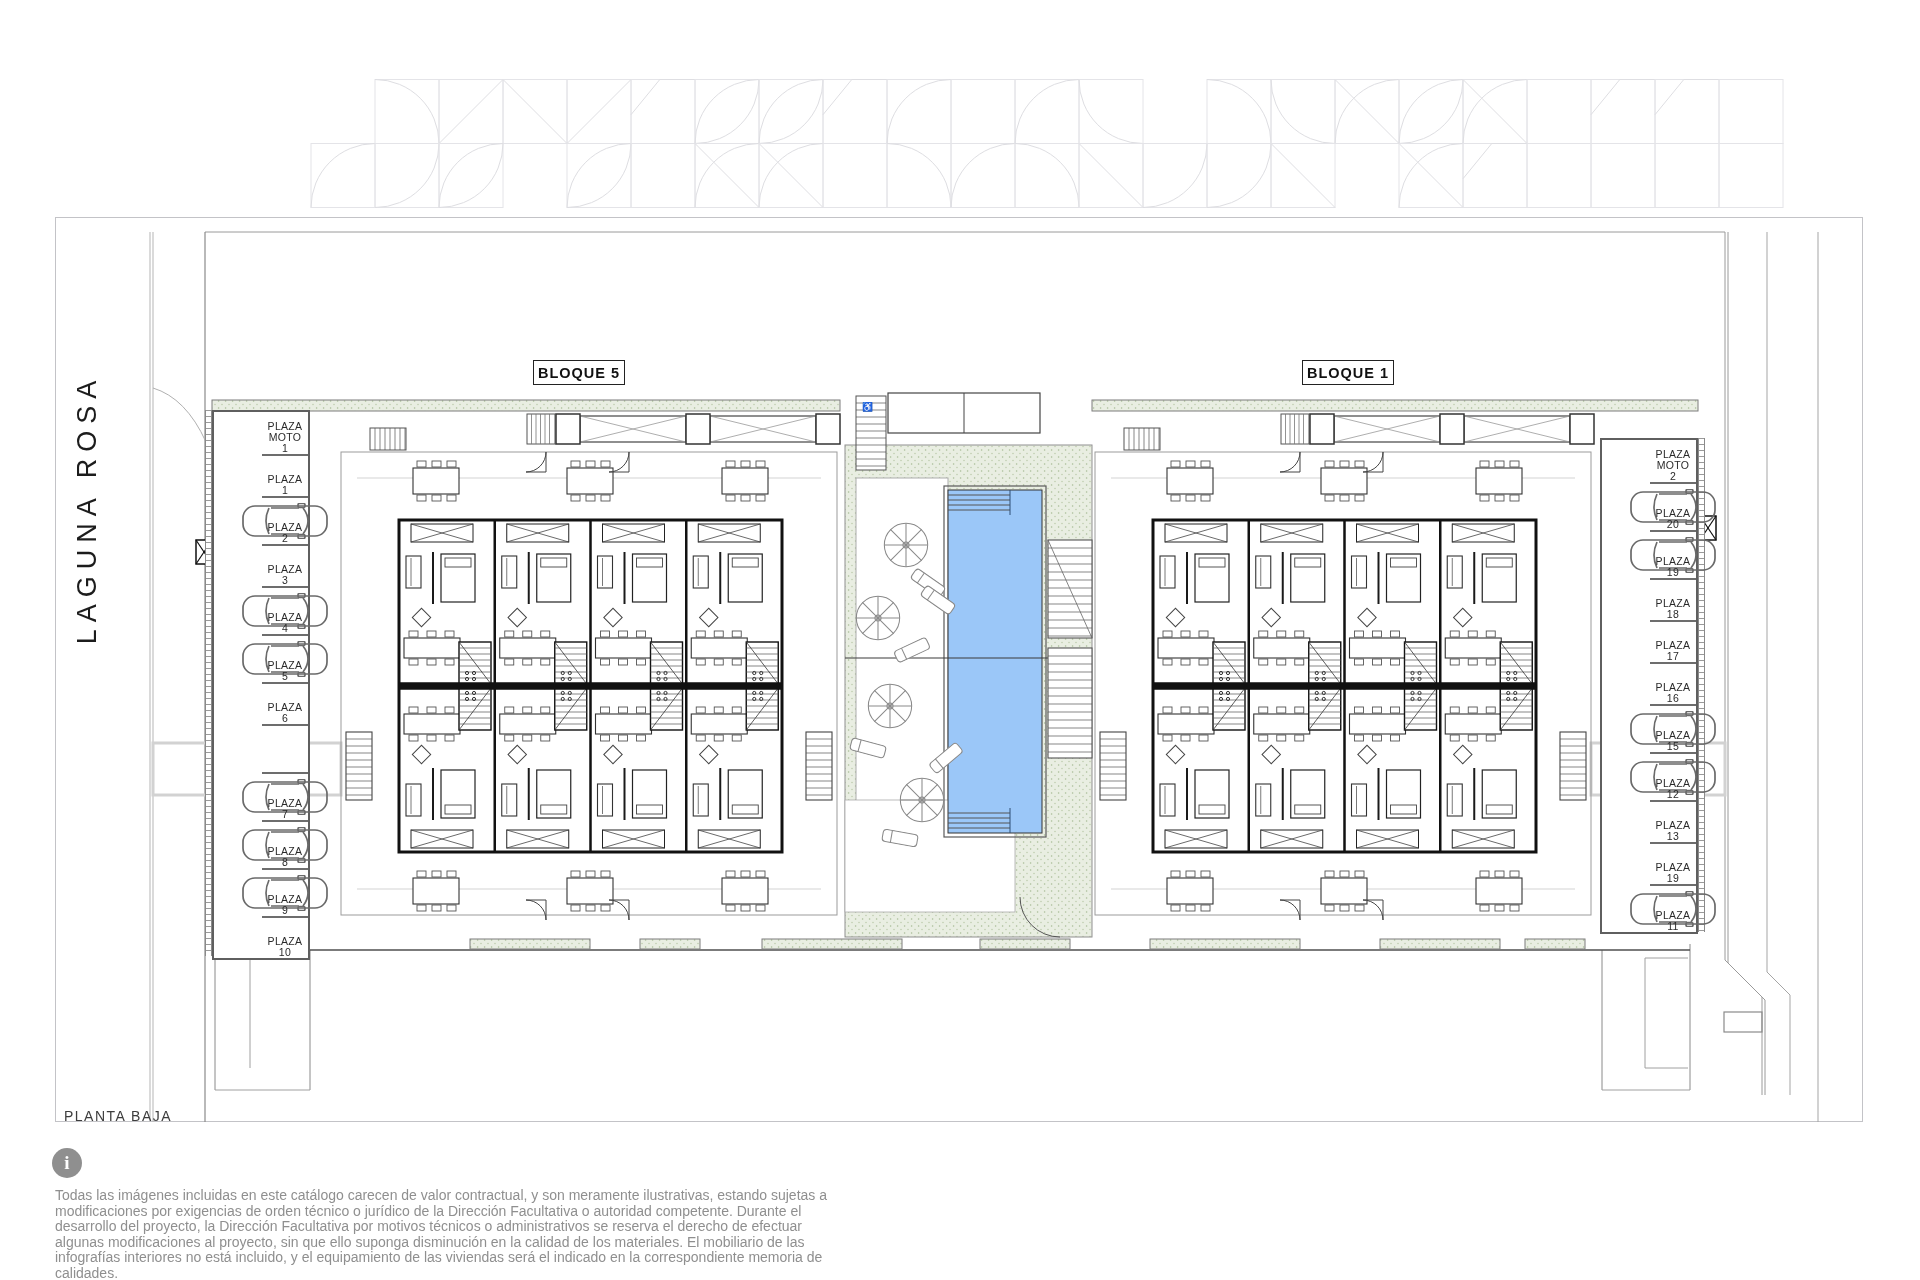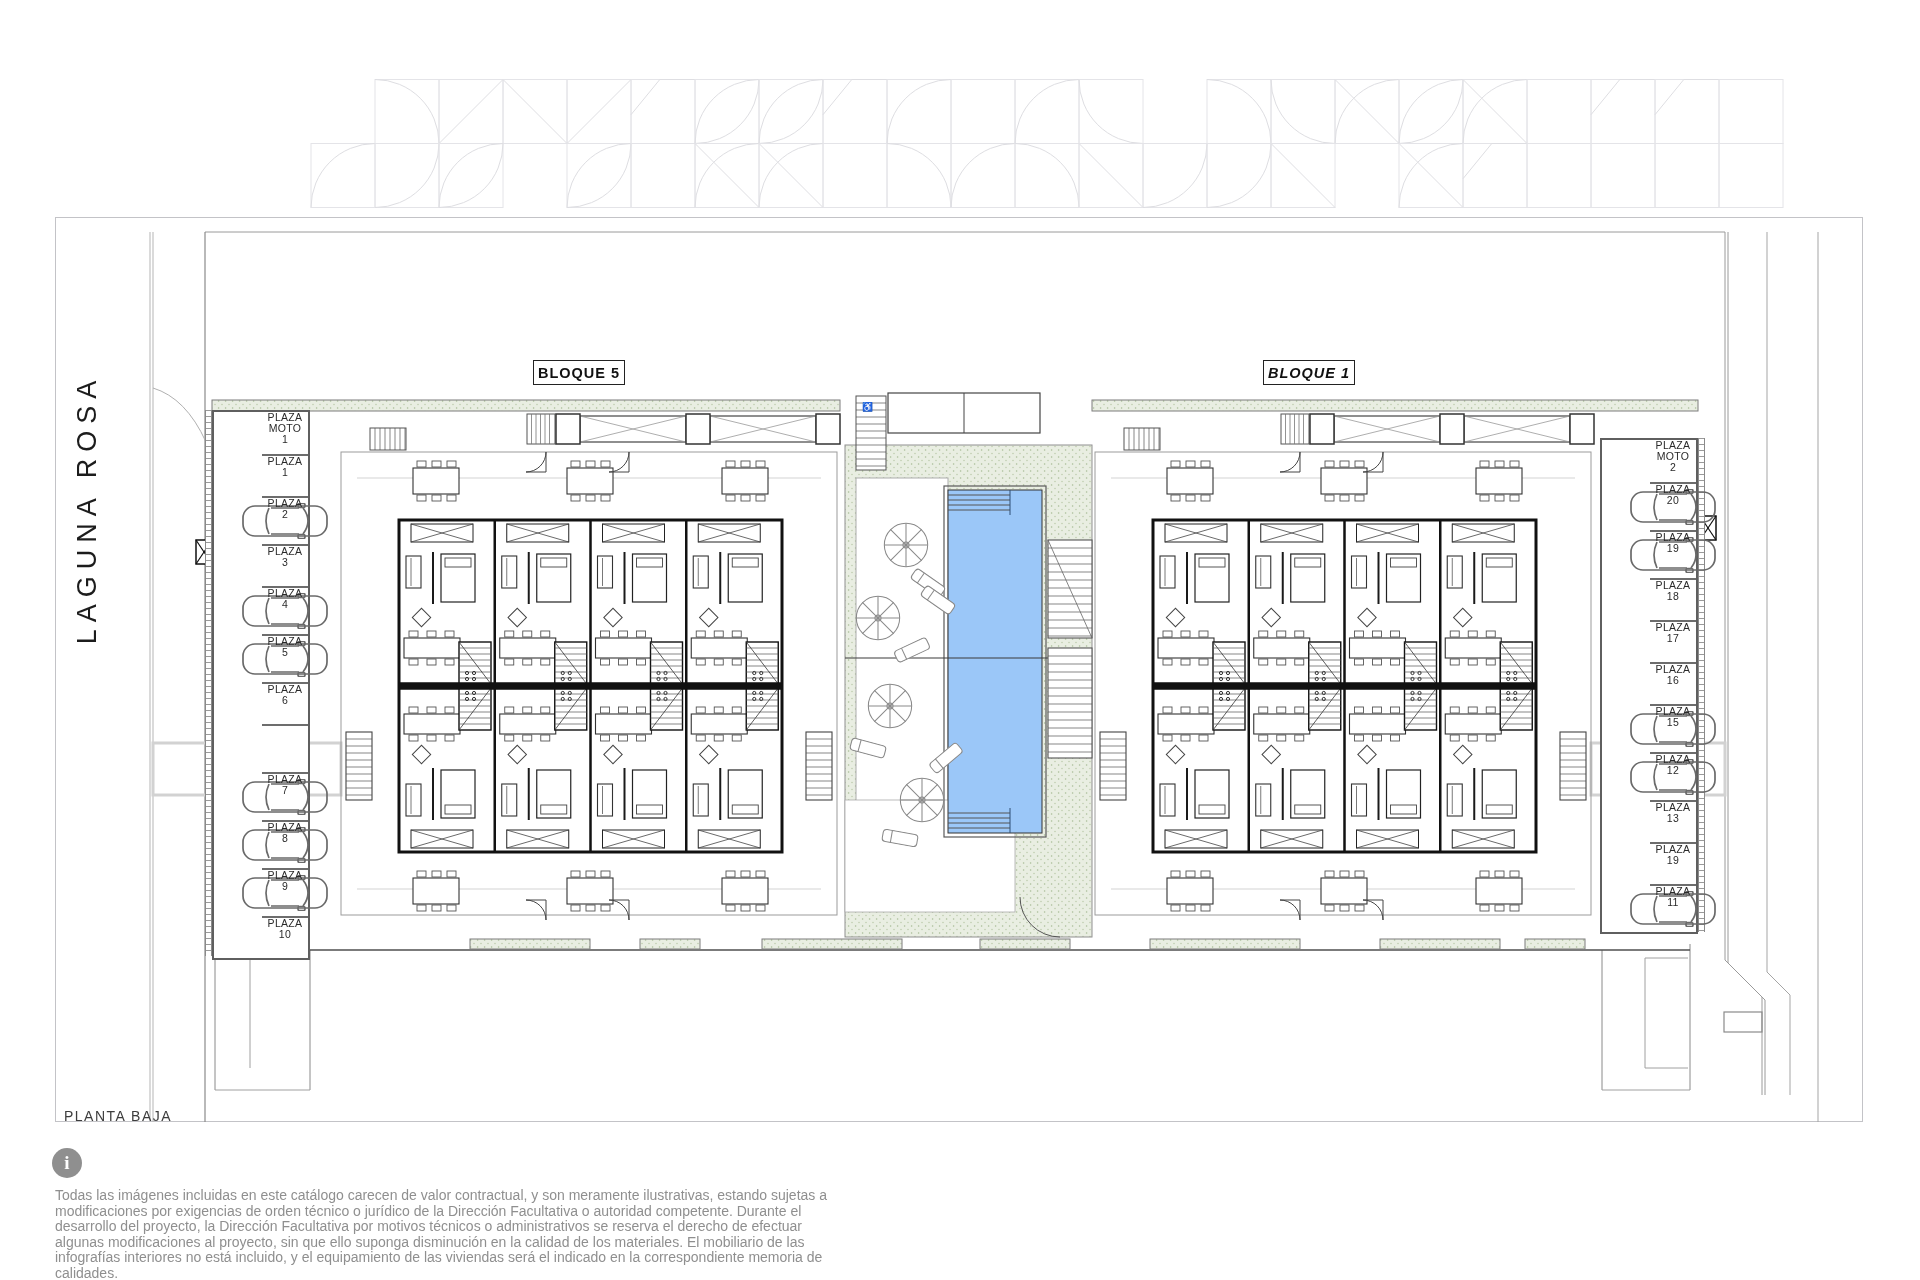--- a/index.html
+++ b/index.html
@@ -9,31 +9,31 @@
   .abs{position:absolute}
   #frame{position:absolute;left:55px;top:217px;width:1808px;height:905px;
          border:1px solid #c3c3c7;box-sizing:border-box;}
   #street-name{position:absolute;left:-72px;top:493px;width:320px;height:32px;
     transform:rotate(-90deg);text-align:center;font-size:27px;letter-spacing:7px;
     color:#1c1c1c;font-weight:400;white-space:nowrap;}
   .bloque{position:absolute;width:92px;height:25px;border:1.5px solid #222;background:#fff;
     display:flex;align-items:center;justify-content:center;font-size:14.5px;font-weight:600;
     letter-spacing:1px;color:#111;box-sizing:border-box;}
   #bloque2{left:533px;top:360px;}
-  #bloque1{left:1263px;top:360px;font-style:italic;}
+  #bloque1{left:1302px;top:360px;}
   #planta-label{position:absolute;left:64px;top:1096px;font-size:14px;letter-spacing:1.5px;
     color:#3d3d3d;font-weight:500;margin-top:12px;}
   #info-icon{position:absolute;left:52px;top:1148px;width:30px;height:30px;border-radius:50%;
     background:#8f8f8f;color:#fff;display:flex;align-items:center;justify-content:center;
     font-size:19px;font-weight:700;font-family:"Liberation Serif",serif;}
   #disclaimer{position:absolute;left:55px;top:1188px;width:772px;font-size:14px;
     line-height:15.5px;color:#8f8f8f;}
   .pcol{position:absolute;width:98px;border:2px solid #5f5f5f;background:#fff;box-sizing:border-box;}
   .pslot{position:relative;border-top:2px solid #6d6d6d;box-sizing:border-box;
-    display:flex;flex-direction:column;align-items:center;justify-content:flex-start;margin-left:48px;}
+    display:flex;flex-direction:column;align-items:center;justify-content:flex-end;margin-left:48px;}
   .pslot:first-child{border-top:none;}
   .pslot .lbl{position:relative;z-index:2;text-align:center;font-size:10.5px;line-height:11px;
     color:#2a2a2a;letter-spacing:.3px;}
   .pslot.gap{border-top:2px solid #6d6d6d;}
   .pslot svg.car{position:absolute;left:50%;top:50%;transform:translate(-50%,-50%);z-index:1;}
   .tickstrip{position:absolute;width:7px;background:
     repeating-linear-gradient(to bottom,#9a9a9a 0 1px,#ffffff 1px 6px);
     border-left:1px solid #8a8a8a;border-right:1px solid #8a8a8a;box-sizing:border-box;}
 </style>
 </head>

